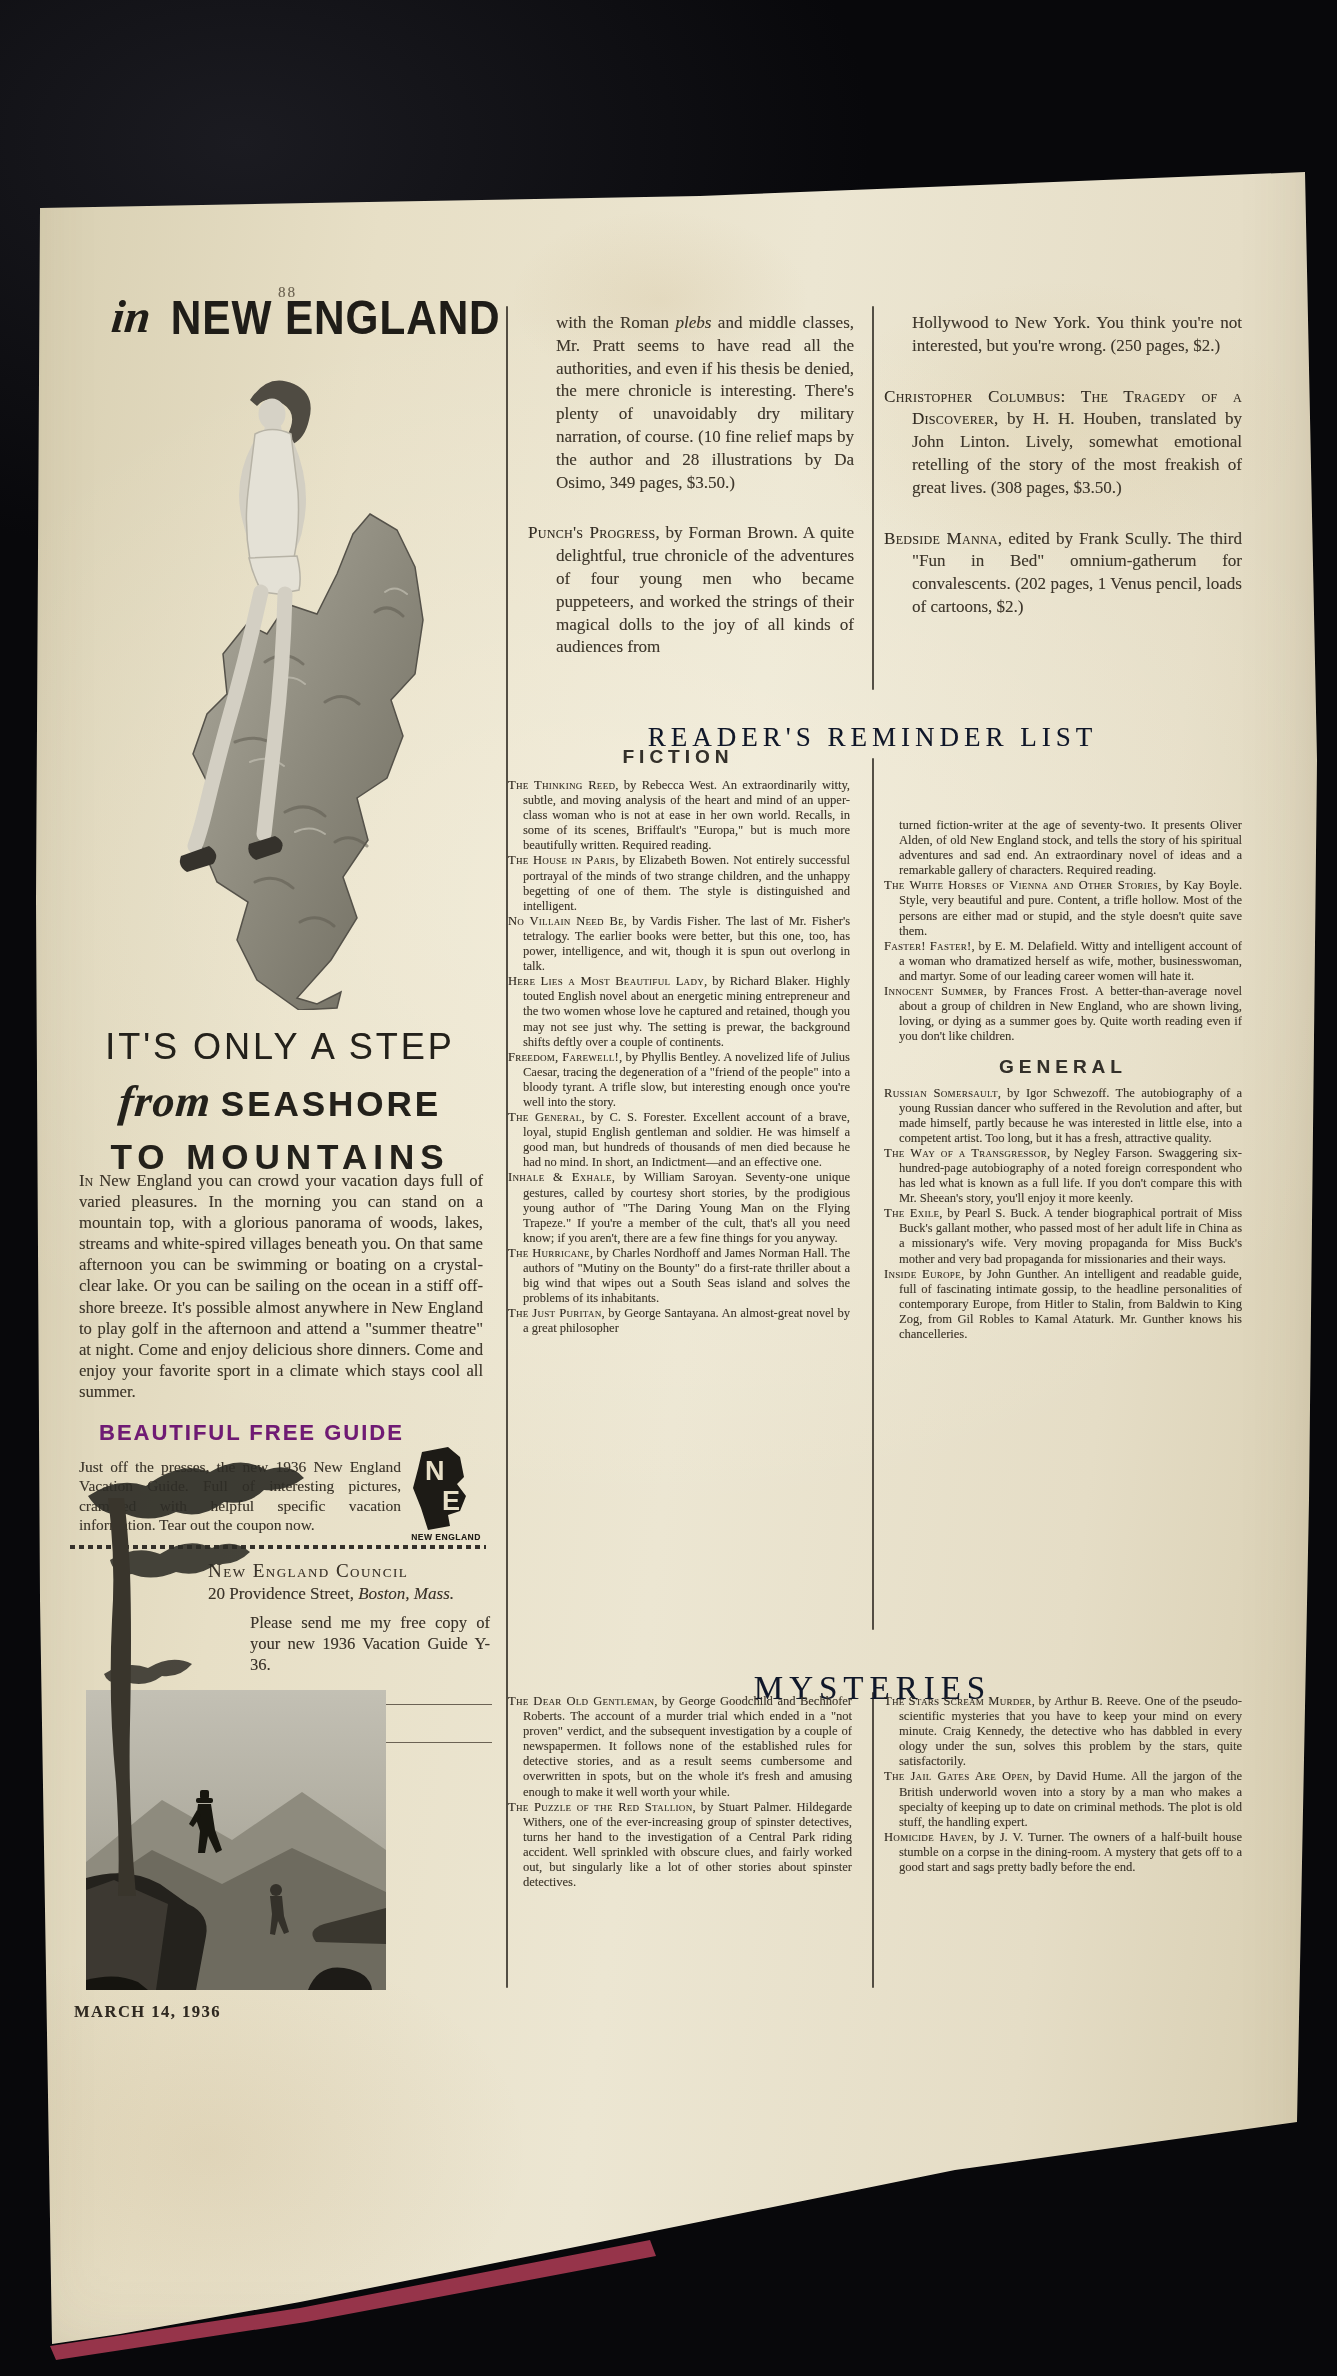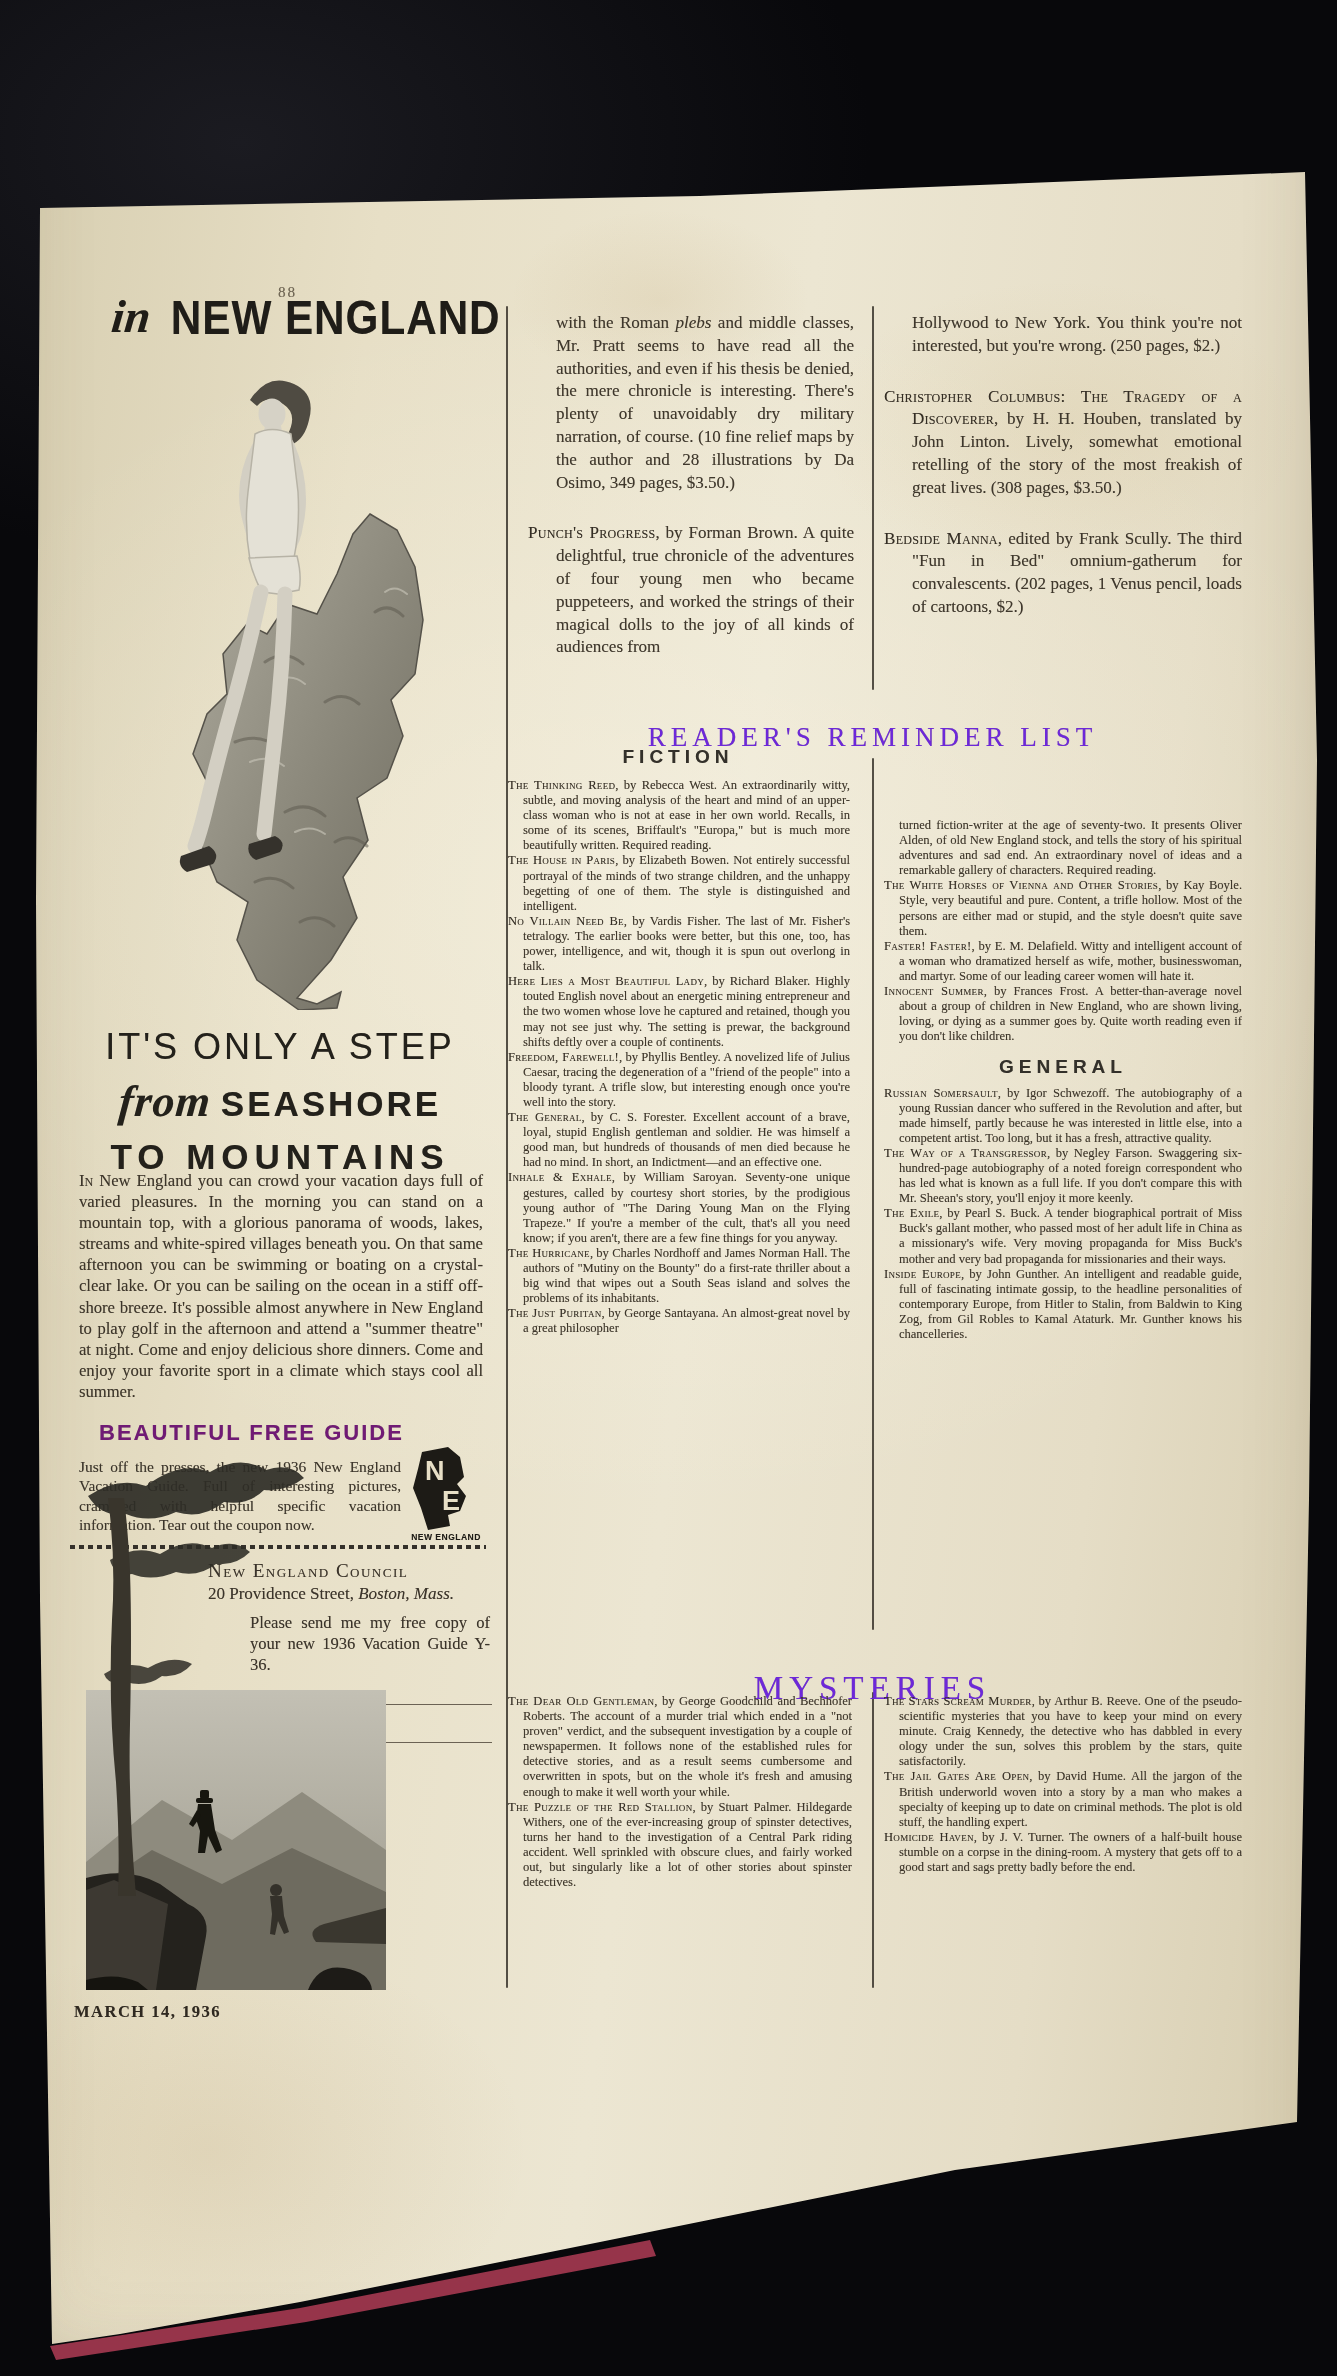--- a/index.html
+++ b/index.html
@@ -57,21 +57,21 @@
   
   .top{font-size:17px;line-height:22.8px;text-align:justify;color:#3e372c;}
   .top .entry{padding-left:28px;text-indent:-28px;margin-top:28px;}
   .top .cont{margin-left:28px;}
   .tmid{left:528px;top:312px;width:326px;}
   .tright{left:884px;top:312px;width:358px;}
   .etitle{font-variant:small-caps;letter-spacing:.3px;color:#332d24;}
   .rem{font-size:12.5px;line-height:15.1px;text-align:justify;color:#3d362b;}
   .rem .entry{padding-left:15px;text-indent:-15px;}
   .rem .cont{margin-left:15px;margin-top:40px;}
-  .bighead{font-family:"Liberation Serif",serif;font-weight:400;color:#6d28d9;text-align:center;}
+  .bighead{font-family:"Liberation Serif",serif;font-weight:400;color:#0f172a;text-align:center;}
   .remhead{left:500px;top:700px;width:745px;font-size:27px;letter-spacing:5px;}
   .mysthead{left:500px;top:1643px;width:745px;font-size:33px;letter-spacing:6px;}
   .subhead{font-family:"Liberation Sans",sans-serif;font-weight:700;font-size:19px;letter-spacing:5px;color:#33302a;text-align:center;margin:0;}
   .fichead{left:506px;top:746px;width:344px;}
   .ficol{left:508px;top:778px;width:342px;height:860px;overflow:hidden;}
   .rrcol{left:884px;top:778px;width:358px;height:862px;overflow:hidden;}
   .rrcol .subhead{margin:15px 0 11px;}
   .mleft{left:508px;top:1694px;width:344px;height:300px;overflow:hidden;}
   .mright{left:884px;top:1694px;width:358px;height:300px;overflow:hidden;}
   .ital{font-style:italic;}

